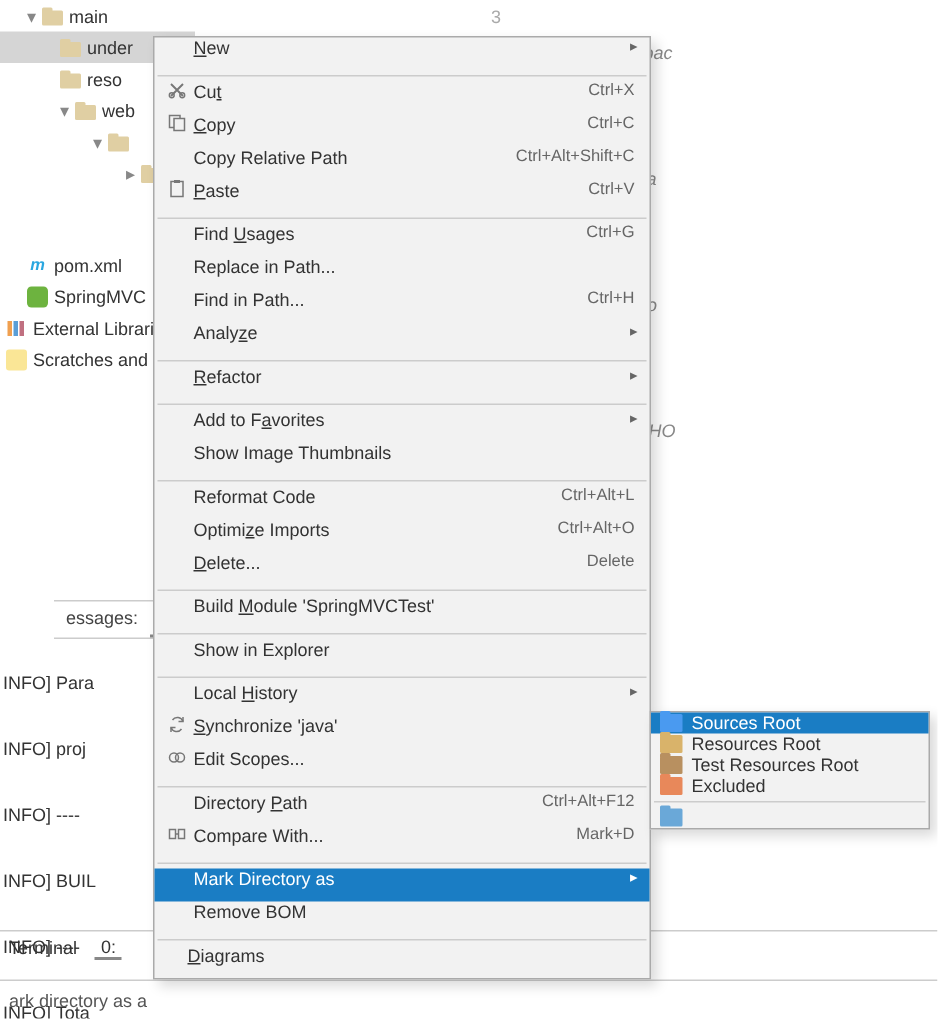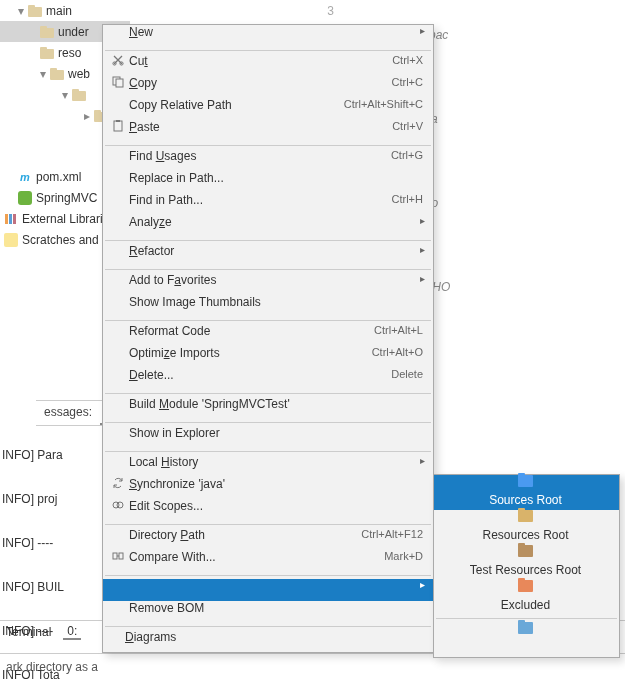--- a/index.html
+++ b/index.html
@@ -47,21 +47,21 @@
   .ctx-row.hl .ctx-ico { color:#fff; }
   .ctx-label { flex: 1; padding-left: 2px; }
   .ctx-short { color: #666; font-size: 11px; }
   .ctx-sub { position: absolute; right: 8px; color: #666; font-size: 10px; }
   .ctx-row.hl .ctx-sub { color:#fff; }
   .sep { height: 1px; background: #ccc; margin: 3px 2px; padding: 0; }
   u { text-decoration: underline; }
 
   
   .submenu { position: absolute; left: 433px; top: 474px; width: 187px; background: #f2f2f2; border: 1px solid #aaa; box-shadow: 4px 4px 8px rgba(0,0,0,.15); }
-  .sm-row { display: flex; align-items: center; height: 35px; padding: 0 8px 0 6px; gap: 6px; flex-direction: column; }
+  .sm-row { display: flex; align-items: center; height: 14px; padding: 0 8px 0 6px; gap: 6px; }
   .sm-row.hl { background: #1a7dc4; color: #fff; }
   .sm-fold { width: 15px; height: 12px; border-radius: 1px; position: relative; }
   .sm-fold::after { content:""; position:absolute; left:0; top:-2px; width:7px; height:3px; border-radius:1px 1px 0 0; background: inherit; }
 
   .diag-ico { width:14px; height:14px; display:inline-flex; align-items:center; justify-content:center; font-size:11px; color:#888; }
 
   
   svg { display:block; }
 </style>
 </head>
@@ -304,20 +304,21 @@
           <rect x="7" y="3" width="4" height="6" fill="none" stroke="#777"></rect>
           <path d="M5 6 L7 6" stroke="#777"></path>
         </svg>
     </span>
     <span class="ctx-label">Compare With...</span>
     <span class="ctx-short">Mark+D</span>
   </div>
   <div class="sep"></div>
   <div class="ctx-row hl">
     <span class="ctx-ico"></span>
+    <span class="ctx-label">Mark Directory as</span>
     <span class="ctx-sub">▸</span>
   </div>
   <div class="ctx-row">
     <span class="ctx-ico"></span>
     <span class="ctx-label">Remove BOM</span>
   </div>
   <div class="sep"></div>
   <div class="ctx-row">
     <span class="ctx-ico diag-ico">
       

